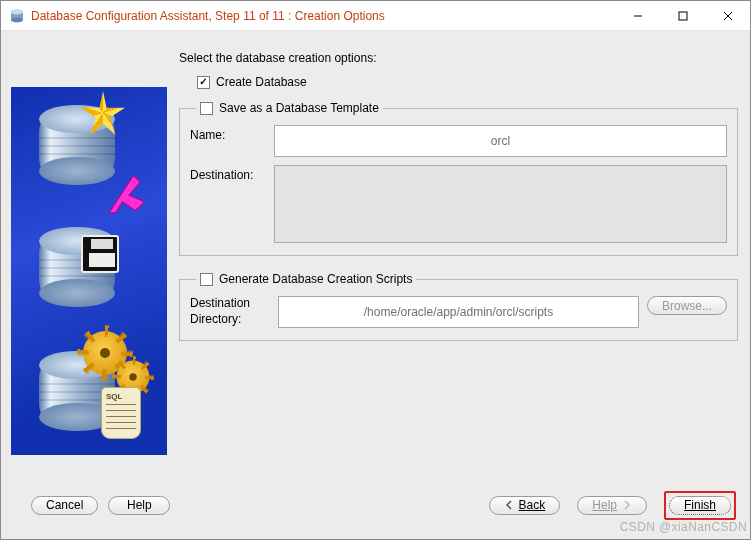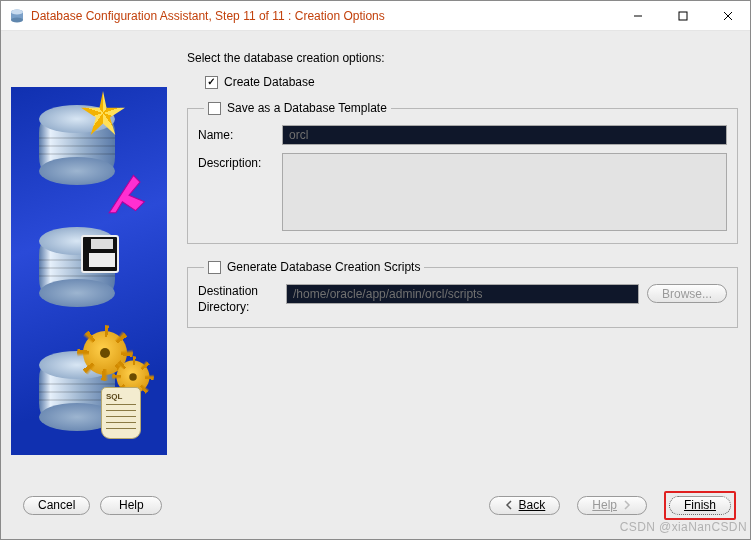--- a/index.html
+++ b/index.html
@@ -61,21 +61,20 @@
     margin-top: 48px;
     width: 156px;
     height: 368px;
     background: linear-gradient(160deg, #1030b0 0%, #2a4ad8 40%, #1030b0 80%);
     position: relative;
     overflow: hidden;
   }
   .main {
     flex: 1;
     padding-top: 12px;
-    margin-left: 8px;
   }
   .instruction {
     margin-bottom: 10px;
     color: #000;
   }
   .checkbox-row {
     display: flex;
     align-items: center;
     gap: 6px;
     margin-left: 18px;
@@ -119,26 +118,27 @@
     margin-bottom: 8px;
   }
   .form-row:last-child { margin-bottom: 0; }
   .form-label {
     width: 80px;
     color: #000;
     padding-top: 3px;
   }
   .text-input {
     flex: 1;
-    height: 20px;
-    background: #0f172a;
+    height: 32px;
+    background: #ffffff;
     border: 1px solid #a9a9a9;
     padding: 2px 6px;
     font: inherit;
     color: #707070;
+    text-align: center;
   }
   .textarea {
     flex: 1;
     height: 78px;
     background: #e3e3e3;
     border: 1px solid #a9a9a9;
     padding: 2px 6px;
     font: inherit;
     color: #707070;
     resize: none;
@@ -170,21 +170,21 @@
   .pill-btn.disabled {
     color: #9a9a9a;
     cursor: default;
   }
   .footer {
     height: 56px;
     background: #ececec;
     border-top: 0;
     display: flex;
     align-items: center;
-    padding: 0 14px 12px 22px;
+    padding: 0 14px 12px 30px;
   }
   .footer-left { display: flex; gap: 10px; }
   .footer-right { margin-left: auto; display: flex; gap: 17px; align-items: center; }
   .finish-highlight {
     border: 2px solid #e02020;
     padding: 3px;
     border-radius: 2px;
     display: inline-flex;
   }
   .watermark {
@@ -361,21 +361,21 @@
           <span class="legend-inner">
             <span class="checkbox"></span>
             <span>Save as a Database Template</span>
           </span>
         </legend>
         <div class="form-row">
           <div class="form-label">Name:</div>
           <input class="text-input" disabled="" value="orcl" style="">
         </div>
         <div class="form-row">
-          <div class="form-label">Description:</div>
+          <div class="form-label">Destination:</div>
           <textarea class="textarea" disabled="" style=""></textarea>
         </div>
       </fieldset>
 
       <fieldset>
         <legend>
           <span class="legend-inner">
             <span class="checkbox"></span>
             <span>Generate Database Creation Scripts</span>
           </span>

